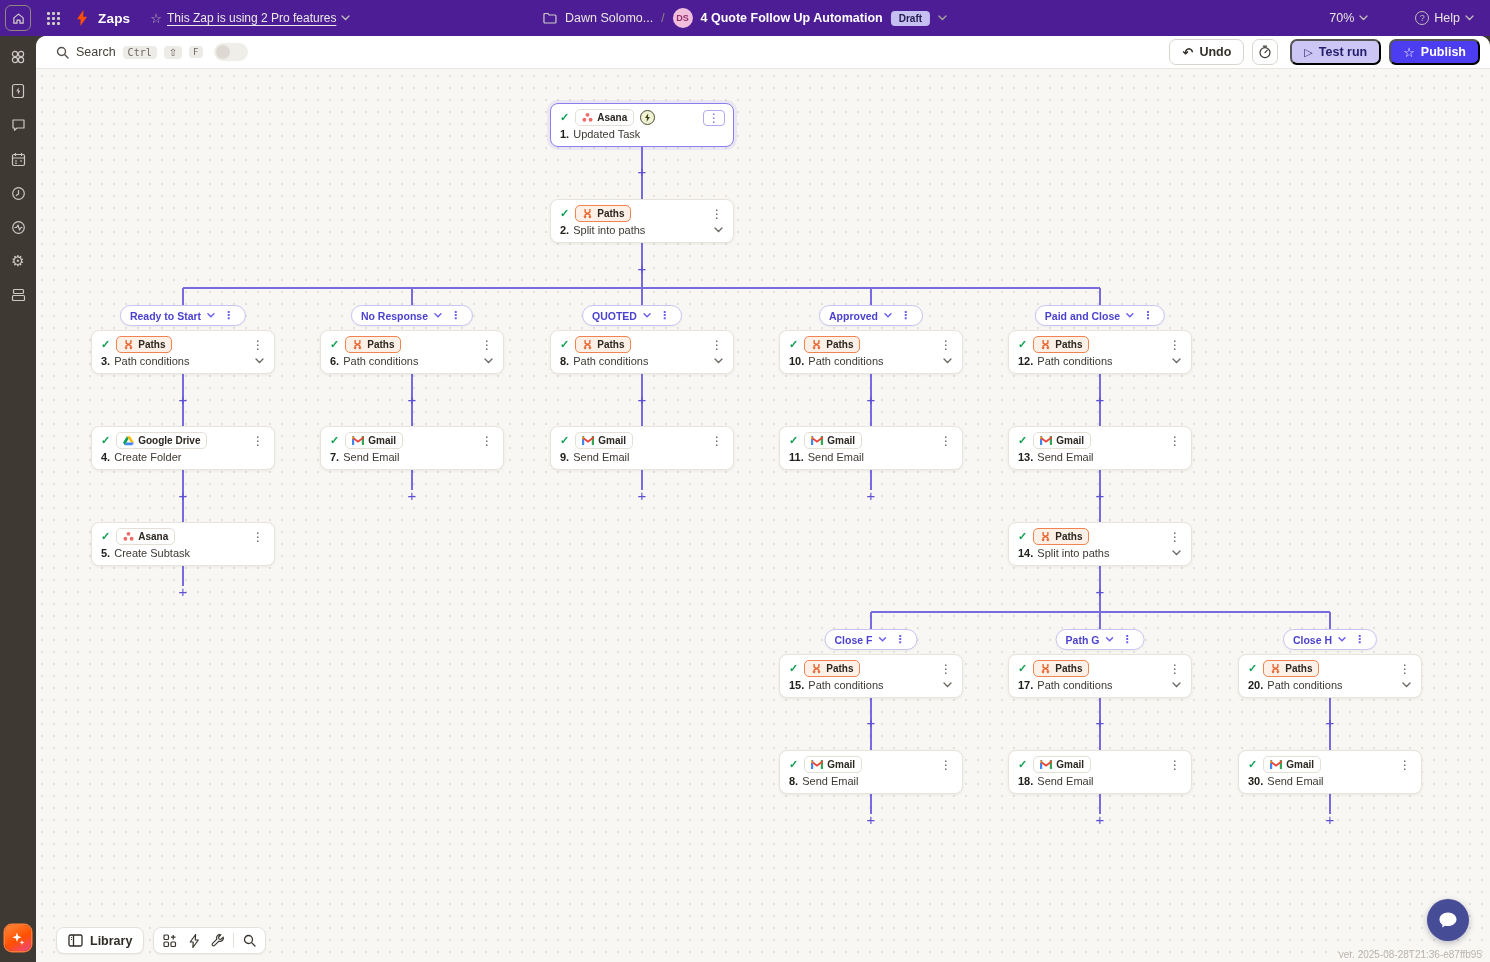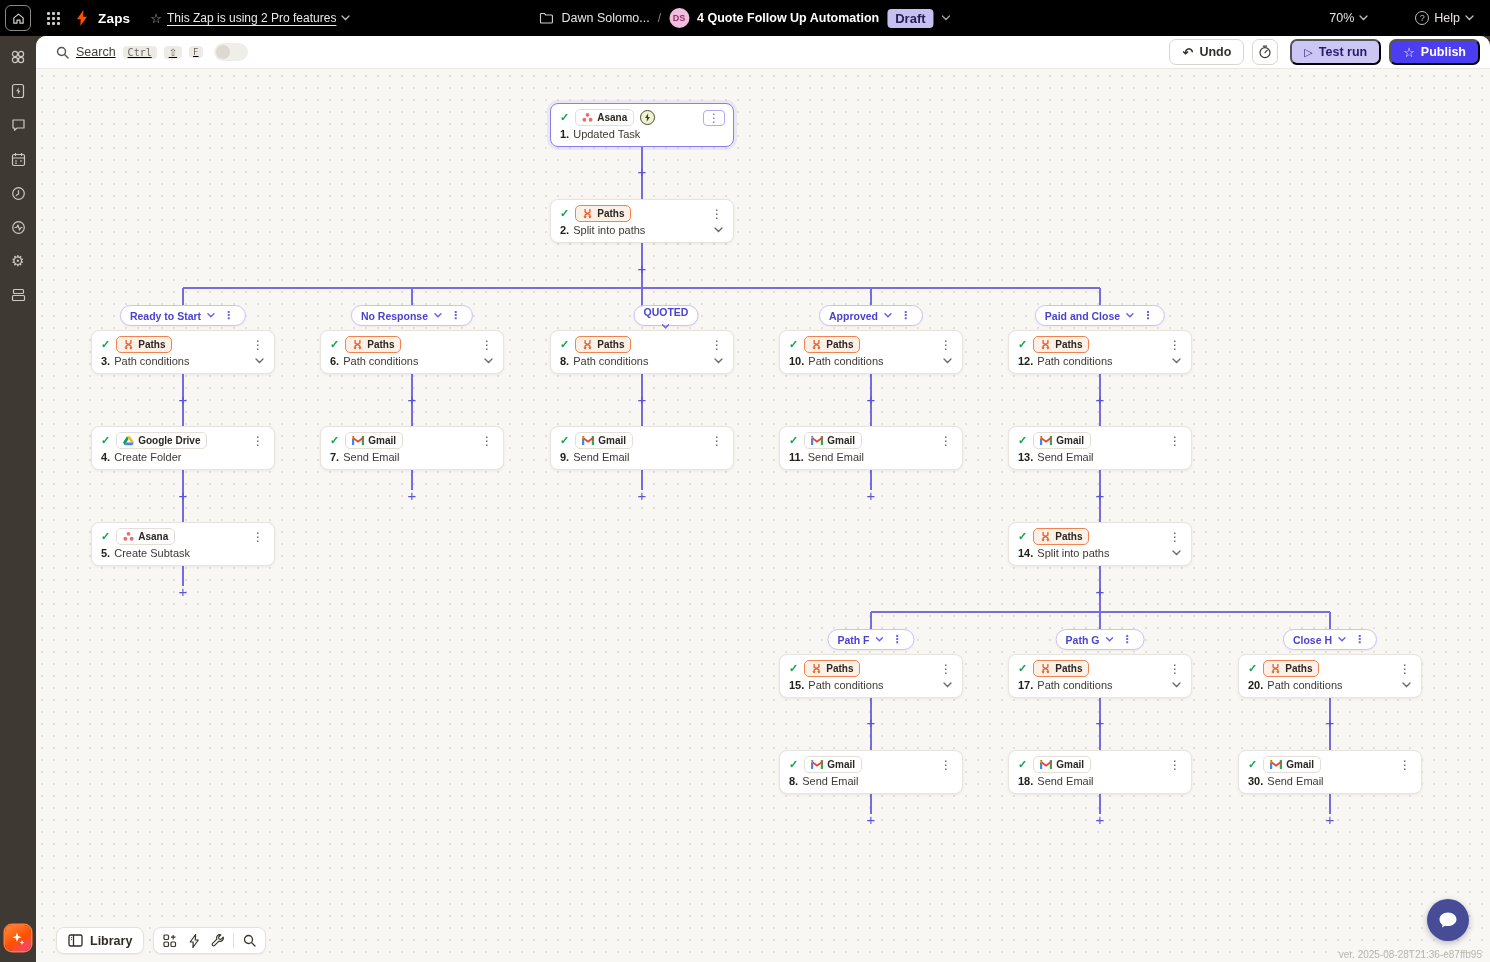--- a/index.html
+++ b/index.html
@@ -2,52 +2,52 @@
 <html><head>
 <meta charset="utf-8">
 <style>
   * { box-sizing: border-box; }
   html,body { margin:0; padding:0; width:1490px; height:962px; overflow:hidden;
     font-family:"Liberation Sans", sans-serif; }
   body { background:#3f3934; }
 
   
   .topbar { position:absolute; left:0; top:0; width:1490px; height:36px;
-    background:#000000; display:flex; align-items:center; color:#d9d5d0; }
+    background:#4c1d95; display:flex; align-items:center; color:#d9d5d0; }
   .tb-left { display:flex; align-items:center; gap:10px; padding-left:5px; flex:0 0 auto; }
   .home-btn { width:26px; height:26px; border:1.5px solid #8d8780; border-radius:6px;
     display:flex; align-items:center; justify-content:center; }
   .grid-icon { display:grid; grid-template-columns:repeat(3,3px); grid-gap:2px; margin-left:6px; }
   .grid-icon i { width:3px; height:3px; background:#cfcbc5; border-radius:1px; }
   .zap-bolt { margin-left:6px; display:flex; }
   .product-name { font-size:13.5px; font-weight:bold; color:#fff; letter-spacing:.2px; }
   .pro-wrap { display:flex; align-items:center; gap:5px; margin-left:10px; }
   .star-glyph { font-family:"DejaVu Sans", sans-serif; font-size:13px; color:#c3bfb9; }
   .pro-text { font-size:12px; color:#eceae6; text-decoration:underline; text-underline-offset:3px; }
   .tb-center { position:absolute; left:50%; top:0; height:36px; transform:translateX(-50%);
     display:flex; align-items:center; gap:8px; white-space:nowrap; }
   .folder-name { font-size:12.5px; color:#e8e5e1; }
   .crumb-sep { color:#8f8a83; font-size:12px; }
   .avatar { width:20px; height:20px; border-radius:50%; background:#f2bedd; color:#93306a;
     font-size:9px; font-weight:bold; display:flex; align-items:center; justify-content:center; }
   .zap-title { font-size:12.5px; font-weight:bold; color:#fff; }
-  .draft-badge { background:#c5bff2; color:#272051; font-size:13px; font-weight:bold;
+  .draft-badge { background:#c5bff2; color:#272051; font-size:10px; font-weight:bold;
     padding:2px 8px; border-radius:4px; }
   .tb-right { margin-left:auto; display:flex; align-items:center; gap:18px; padding-right:16px; }
   .zoom-ctl, .help-ctl { display:flex; align-items:center; gap:5px; font-size:12.5px; color:#e8e5e1;margin-left:29px; }
   .help-q { width:14px; height:14px; border:1.2px solid #c3bfb9; border-radius:50%;
     font-size:9px; display:flex; align-items:center; justify-content:center; color:#c3bfb9; }
   .chev-dark { display:flex; }
 
   
   .main { position:absolute; left:36px; top:36px; width:1454px; height:926px;
     border-top-left-radius:10px; border-top-right-radius:10px; overflow:hidden; background:#f9f7f3; }
   .toolbar { position:absolute; left:0; top:0; width:100%; height:33px; background:#fff;
     border-bottom:1px solid #eae7e1; display:flex; align-items:center; padding:0 10px 0 20px; }
-  .search-wrap { display:flex; align-items:center; gap:7px;text-decoration:underline; }
+  .search-wrap { display:flex; align-items:center; gap:7px; }
   .search-label { font-size:12.5px; color:#45413b; }
   .kbd { font-family:"DejaVu Sans Mono", monospace; font-size:10px; color:#6c675f;
     background:#edebe6; border-radius:4px; padding:1px 5px; }
   .kbd.sm { font-size:9px; padding:1px 4px; }
   .toggle { width:34px; height:18px; background:#f0eee9; border-radius:9px; position:relative; margin-left:4px; }
   .toggle i { position:absolute; left:2px; top:2px; width:14px; height:14px; border-radius:50%; background:#ddd9d2; }
   .toolbar-right { margin-left:auto; display:flex; align-items:center; gap:8px; }
   .btn { display:inline-flex; align-items:center; gap:6px; font-size:12.5px; border-radius:7px;
     height:26px; padding:0 12px; cursor:pointer; }
   .btn-ghost { background:#fff; border:1px solid #d9d5cf; color:#33302a; font-weight:bold; }
@@ -334,21 +334,21 @@
       </div>
       <div class="path-pill" style="left: 376px; top: 235px;">
         <span>No Response</span>
         <span style="display:flex">
           <svg width="8" height="5" viewBox="0 0 8 5">
             <path d="M1 0.8 L4 3.8 L7 0.8" stroke="#6a5cee" stroke-width="1.4" fill="none" stroke-linecap="round"></path>
           </svg>
         </span>
         <span class="kebab">⋮</span>
       </div>
-      <div class="path-pill" style="left: 630px; top: 235px; flex-direction: column;">
+      <div class="path-pill" style="left: 596px; top: 235px;">
         <span>QUOTED</span>
         <span style="display:flex">
           <svg width="8" height="5" viewBox="0 0 8 5">
             <path d="M1 0.8 L4 3.8 L7 0.8" stroke="#6a5cee" stroke-width="1.4" fill="none" stroke-linecap="round"></path>
           </svg>
         </span>
         <span class="kebab">⋮</span>
       </div>
       <div class="path-pill" style="left: 835px; top: 235px;">
         <span>Approved</span>
@@ -362,21 +362,21 @@
       <div class="path-pill" style="left: 1064px; top: 235px; justify-content: flex-end;">
         <span>Paid and Close</span>
         <span style="display:flex">
           <svg width="8" height="5" viewBox="0 0 8 5">
             <path d="M1 0.8 L4 3.8 L7 0.8" stroke="#6a5cee" stroke-width="1.4" fill="none" stroke-linecap="round"></path>
           </svg>
         </span>
         <span class="kebab">⋮</span>
       </div>
       <div class="path-pill" style="left: 835px; top: 559px;">
-        <span>Path F</span>
+        <span>Close F</span>
         <span style="display:flex">
           <svg width="8" height="5" viewBox="0 0 8 5">
             <path d="M1 0.8 L4 3.8 L7 0.8" stroke="#6a5cee" stroke-width="1.4" fill="none" stroke-linecap="round"></path>
           </svg>
         </span>
         <span class="kebab">⋮</span>
       </div>
       <div class="path-pill" style="left: 1064px; top: 559px;">
         <span>Path G</span>
         <span style="display:flex">

